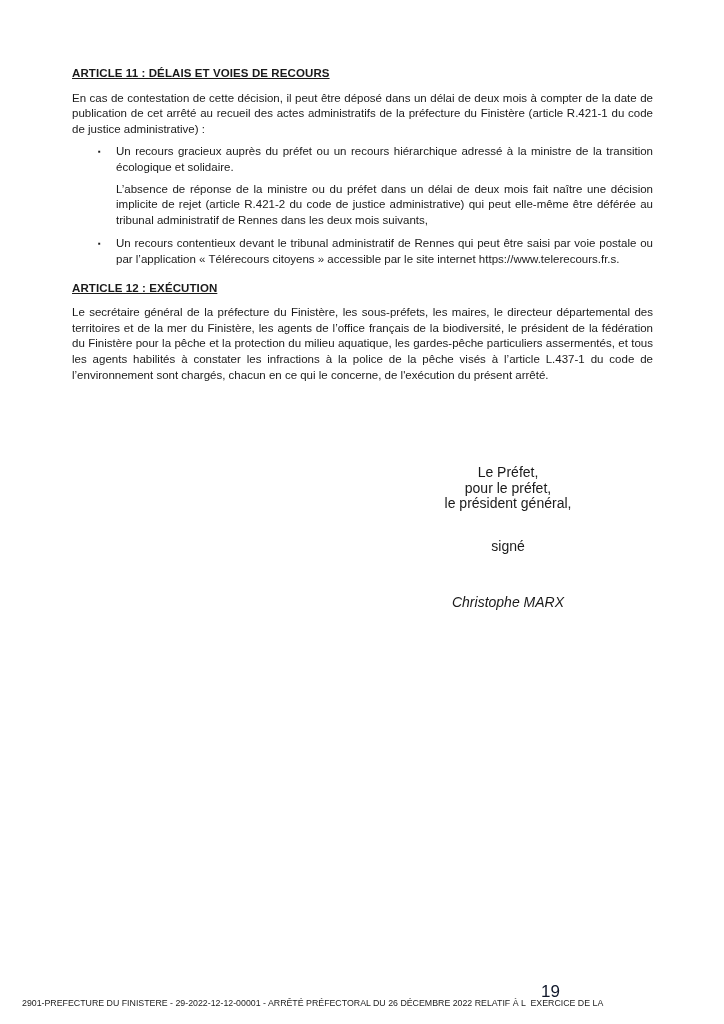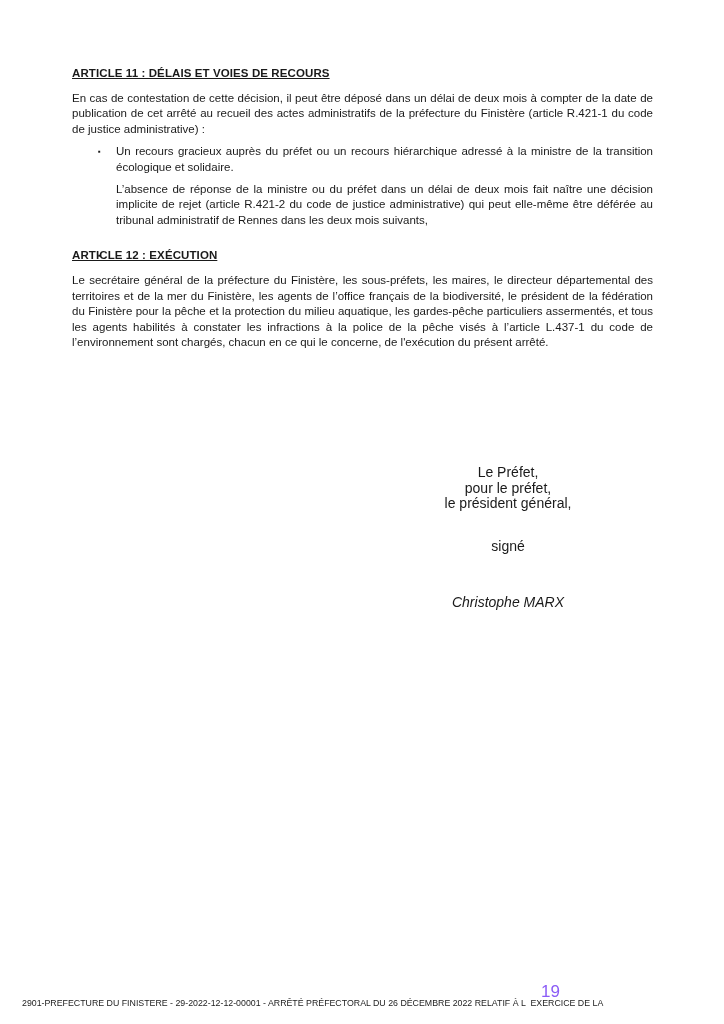--- a/index.html
+++ b/index.html
@@ -45,21 +45,21 @@
   .bullet-glyph {
     position: absolute;
     left: 26px; top: 0;
     font-size: 8px;
     line-height: 15.6px;
   }
   .bullet-sub {
     padding-left: 44px;
     text-align: justify;
     margin-top: 6px;
-    margin-bottom: 20px;
+    margin-bottom: 8px;
   }
   .article12-heading {
     margin-top: 13px;
   }
   .signature-block {
     position: absolute;
     left: 385px; top: 465px;
     width: 246px;
     text-align: center;
     font-size: 14px;
@@ -74,21 +74,21 @@
     width: 640px;
     font-size: 8.8px;
     line-height: 11.5px;
     color: #222222;
     white-space: pre-wrap;
   }
   .page-number {
     position: absolute;
     right: 17px; top: 982px;
     font-size: 17px;
-    color: #8b5cf6;
+    color: #0f172a;
   }
 </style>
 </head>
 <body>
 
 <div class="page">
 
   <div class="content">
 
     <div class="article-heading">ARTICLE 11 : DÉLAIS ET VOIES DE RECOURS</div>
@@ -99,20 +99,21 @@
 
       <div class="bullet-item">
         <span class="bullet-glyph">▪</span>
         <span>Un recours gracieux auprès du préfet ou un recours hiérarchique adressé à la ministre de la transition écologique et solidaire.</span>
       </div>
 
       <div class="bullet-sub">L’absence de réponse de la ministre ou du préfet dans un délai de deux mois fait naître une décision implicite de rejet (article R.421-2 du code de justice administrative) qui peut elle-même être déférée au tribunal administratif de Rennes dans les deux mois suivants,</div>
 
       <div class="bullet-item">
         <span class="bullet-glyph">▪</span>
+        <span>Un recours contentieux devant le tribunal administratif de Rennes qui peut être saisi par voie postale ou par l’application « Télérecours citoyens » accessible par le site internet https://www.telerecours.fr.s.</span>
       </div>
 
     </div>
 
     <div class="article-heading article12-heading">ARTICLE 12 : EXÉCUTION</div>
 
     <div class="para">Le secrétaire général de la préfecture du Finistère, les sous-préfets, les maires, le directeur départemental des territoires et de la mer du Finistère, les agents de l’office français de la biodiversité, le président de la fédération du Finistère pour la pêche et la protection du milieu aquatique, les gardes-pêche particuliers assermentés, et tous les agents habilités à constater les infractions à la police de la pêche visés à l’article L.437-1 du code de l’environnement sont chargés, chacun en ce qui le concerne, de l'exécution du présent arrêté.</div>
 
   </div>
 

